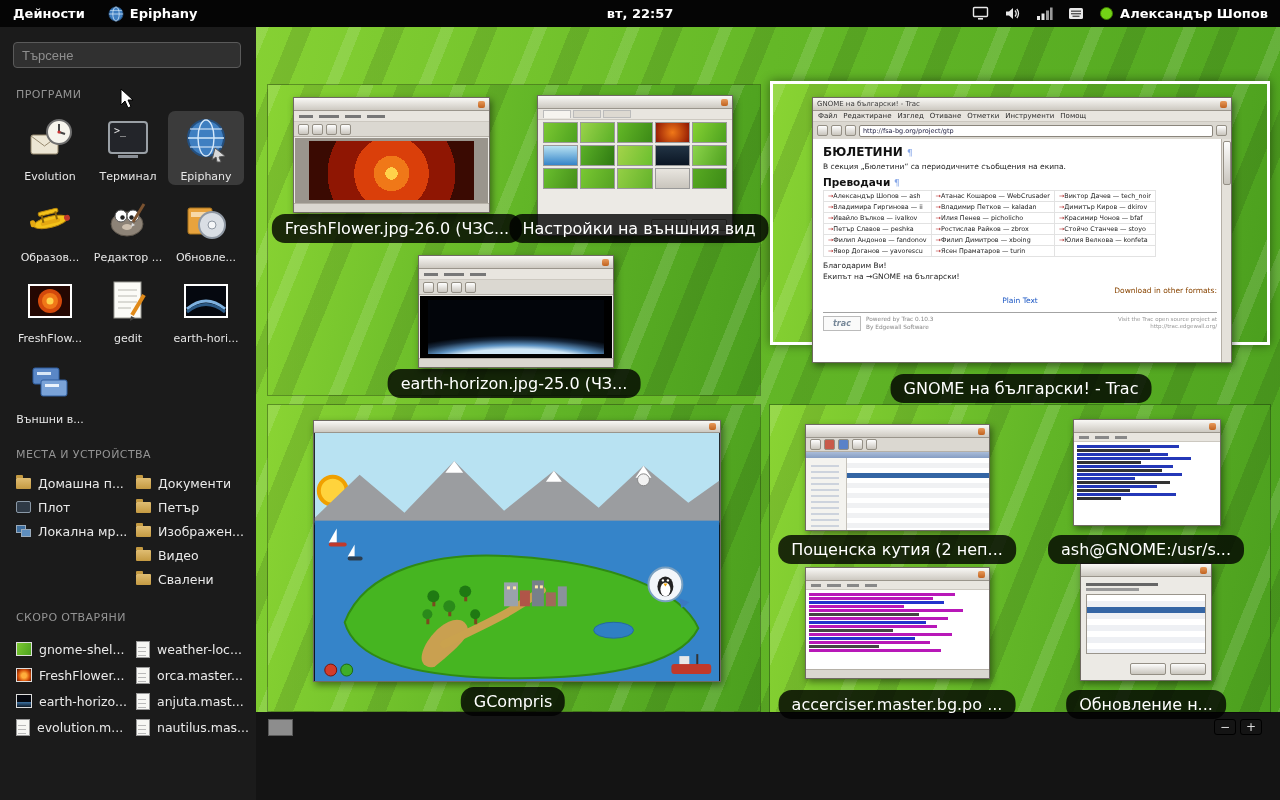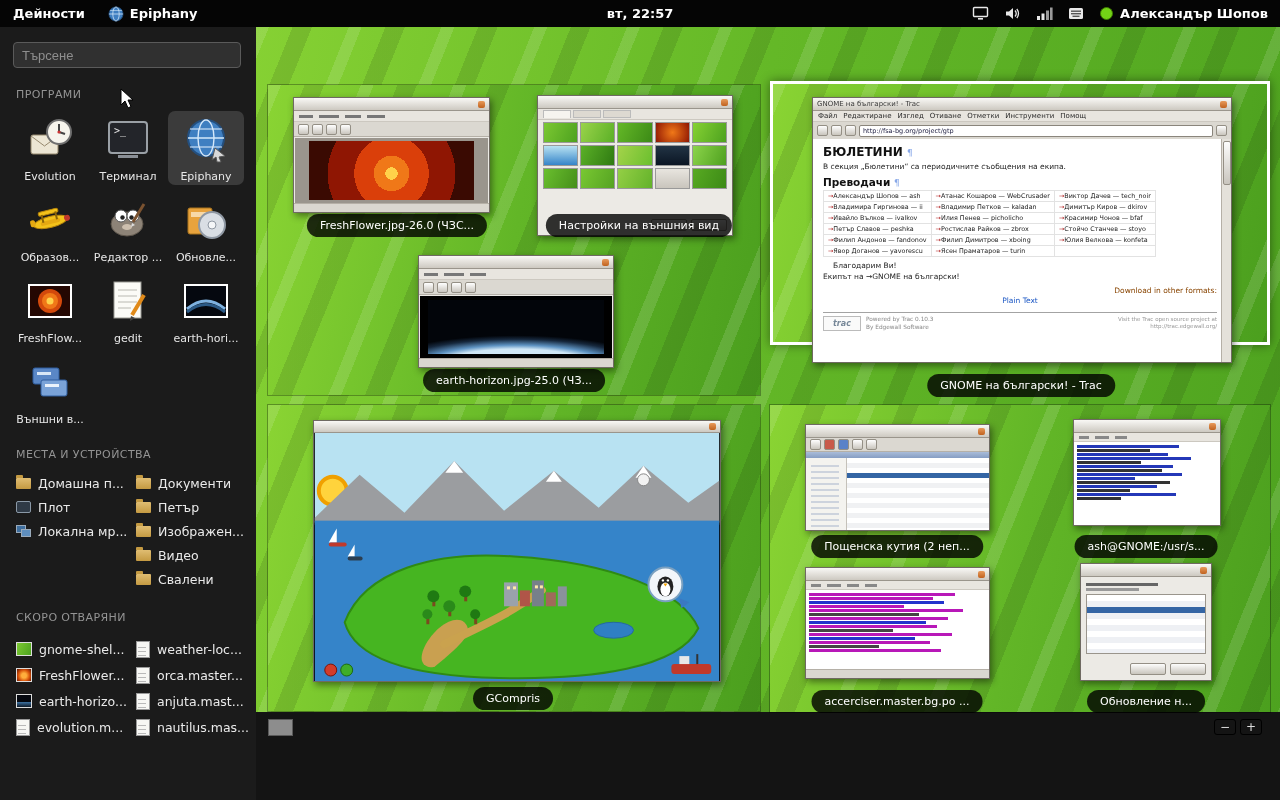--- a/index.html
+++ b/index.html
@@ -58,21 +58,21 @@
         rgba(0,0,0,0.10) 34px 52px, rgba(0,0,0,0) 52px 86px),
      linear-gradient(100deg,#86d133 0%,#64b827 45%,#4da21f 100%);}
   .bottom-strip{position:absolute;left:0;top:685px;width:1024px;height:88px;background:#141414;}
   .ws{position:absolute;box-shadow:0 0 0 1px rgba(0,0,0,0.30);box-sizing:border-box;
     background:
      repeating-linear-gradient(112deg, rgba(255,255,255,0.12) 0 12px, rgba(255,255,255,0) 12px 34px,
         rgba(0,0,0,0.10) 34px 52px, rgba(0,0,0,0) 52px 86px),
      linear-gradient(100deg,#8ad433 0%,#62b627 50%,#4b9f1e 100%);}
   .ws.sel{border:3px solid #fff;box-shadow:0 0 10px rgba(0,0,0,0.45);}
   .pill{position:absolute;transform:translateX(-50%);background:rgba(0,0,0,0.80);color:#fff;
-        font-size:11px;padding:5px 13px;border-radius:13px;white-space:nowrap;z-index:6;}
+        font-size:16px;padding:5px 13px;border-radius:13px;white-space:nowrap;z-index:6;}
 
   
   .win{position:absolute;background:#eceae5;border:1px solid #6f6a62;box-shadow:2px 3px 7px rgba(0,0,0,0.45);
        box-sizing:border-box;overflow:hidden;}
   .tbr{height:12px;background:linear-gradient(#f9f8f5,#cdc9c1);border-bottom:1px solid #9a958c;
        display:flex;align-items:center;padding:0 4px;font-size:7px;color:#3a3a3a;white-space:nowrap;overflow:hidden;}
   .tbr .close{margin-left:auto;width:7px;height:7px;background:linear-gradient(#e89a5a,#c0621f);border-radius:2px;flex:0 0 auto;}
   .mbar{height:10px;background:#e8e5df;border-bottom:1px solid #ccc8c0;display:flex;align-items:center;
         gap:6px;padding:0 5px;font-size:6.5px;color:#2a2a2a;white-space:nowrap;overflow:hidden;}
   .tools{height:14px;background:#dbd8d1;border-bottom:1px solid #b5b0a7;display:flex;align-items:center;gap:3px;padding:0 4px;}
@@ -516,21 +516,21 @@
             <td class="tcell">→Филип Димитров — xboing</td>
             <td class="tcell">→Юлия Велкова — konfeta</td>
           </tr>
           <tr>
             <td class="tcell">→Явор Доганов — yavorescu</td>
             <td class="tcell">→Ясен Праматаров — turin</td>
             <td class="tcell"></td>
           </tr>
         </tbody>
           </table>
-        <div class="bp" style="margin-top:4px;margin-left:10px;">Благодарим Ви!</div>
+        <div class="bp" style="margin-top:4px;">Благодарим Ви!</div>
         <div class="bp">Екипът на →GNOME на български!</div>
         <div class="dl">Download in other formats:</div>
         <div class="dl2">Plain Text</div>
         <div class="bfoot">
           <span class="traclogo">trac</span>
           <span class="tracsmall">
             <span>Powered by Trac 0.10.3</span><br>
             <span>By Edgewall Software</span>
           </span>
           <span class="tracvisit">Visit the Trac open source project at http://trac.edgewall.org/</span>

